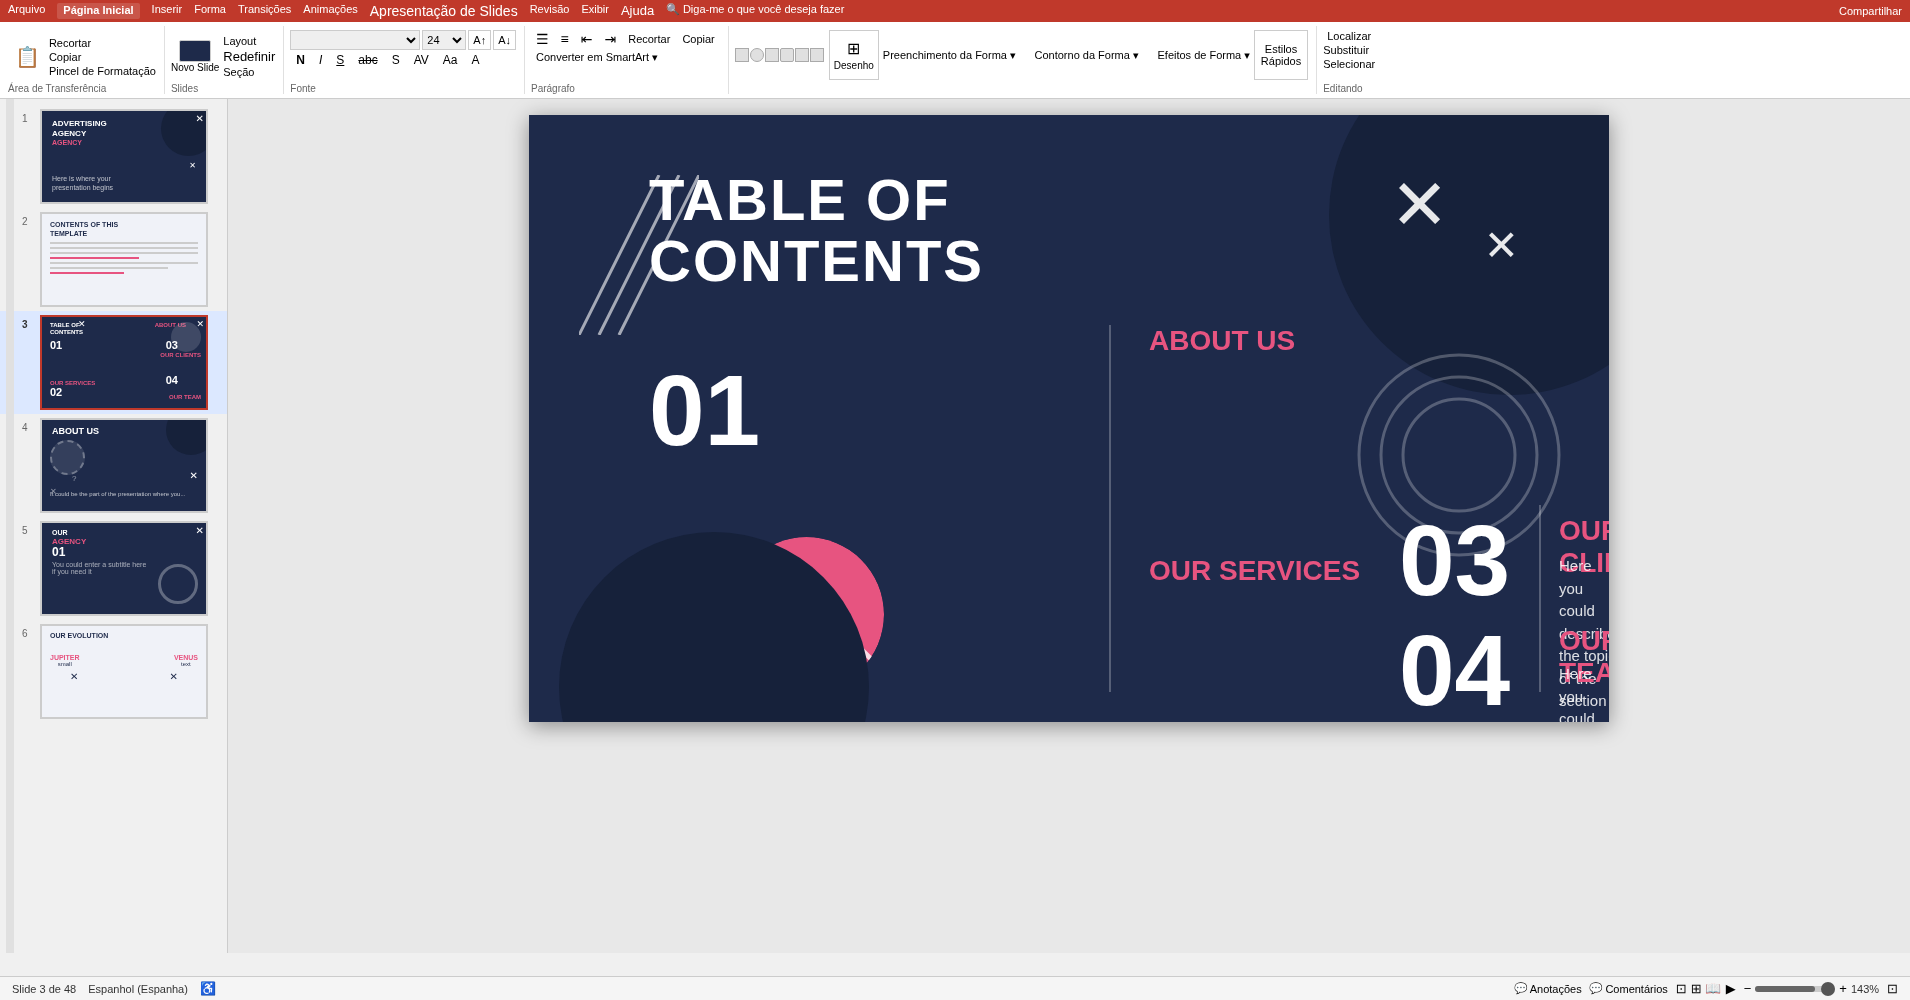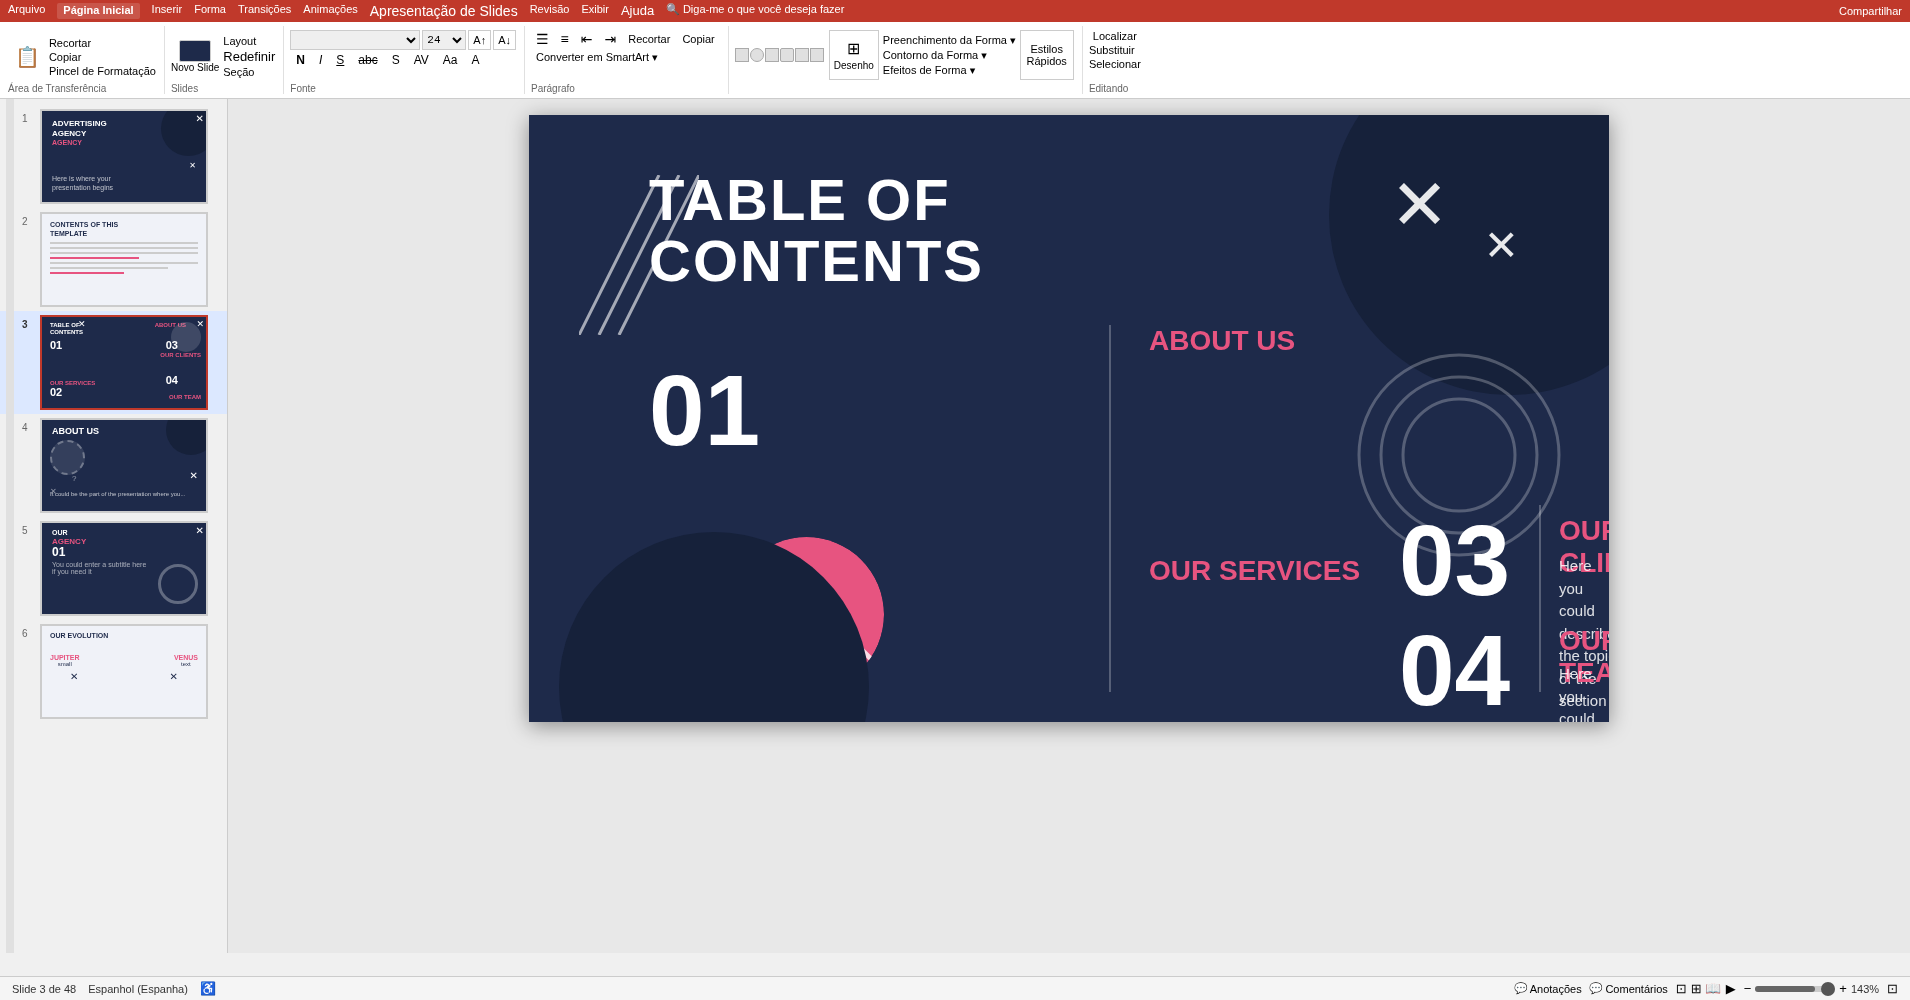--- a/index.html
+++ b/index.html
@@ -56,21 +56,21 @@
         <button style="background:transparent; border:none; cursor:pointer; font-size:11px; text-align:left;">Seção</button>
       </div>
     </div>
     <div style="font-size:10px; color:#666;">Slides</div>
   </div>
 
   <div style="display:flex; flex-direction:column; align-items:flex-start; border-right:1px solid #e0e0e0; padding-right:8px; height:68px; justify-content:space-between;">
     <div style="padding-top:4px;">
       <div style="display:flex; gap:2px; margin-bottom:2px;">
         <select style="width:130px; height:20px; font-size:11px; border:1px solid #ccc;"></select>
-        <select style="width:44px; height:20px; font-size:11px; border:1px solid #ccc;font-family:Liberation Mono, monospace;"><option>24</option></select>
+        <select style="width:44px; height:20px; font-size:11px; border:1px solid #ccc;"><option>24</option></select>
         <button style="background:transparent; border:1px solid #ccc; font-size:11px; cursor:pointer; padding:0 4px;">A↑</button>
         <button style="background:transparent; border:1px solid #ccc; font-size:11px; cursor:pointer; padding:0 4px;">A↓</button>
       </div>
       <div style="display:flex; gap:2px;">
         <button style="background:transparent; border:1px solid transparent; font-size:12px; font-weight:700; cursor:pointer; padding:0 5px;">N</button>
         <button style="background:transparent; border:1px solid transparent; font-size:12px; font-style:italic; cursor:pointer; padding:0 5px;">I</button>
         <button style="background:transparent; border:1px solid transparent; font-size:12px; text-decoration:underline; cursor:pointer; padding:0 5px;">S</button>
         <button style="background:transparent; border:1px solid transparent; font-size:12px; text-decoration:line-through; cursor:pointer; padding:0 5px;">abc</button>
         <button style="background:transparent; border:1px solid transparent; font-size:12px; cursor:pointer; padding:0 5px;">S</button>
         <button style="background:transparent; border:1px solid transparent; font-size:12px; cursor:pointer; padding:0 5px;">AV</button>
@@ -105,21 +105,21 @@
         <div style="width:14px; height:14px; background:#e0e0e0; border:1px solid #aaa; border-radius:50%;"></div>
         <div style="width:14px; height:14px; background:#e0e0e0; border:1px solid #aaa;"></div>
         <div style="width:14px; height:14px; background:#e0e0e0; border:1px solid #aaa; border-radius:2px;"></div>
         <div style="width:14px; height:14px; background:#e0e0e0; border:1px solid #aaa;"></div>
         <div style="width:14px; height:14px; background:#e0e0e0; border:1px solid #aaa;"></div>
       </div>
       <button style="background:transparent; border:1px solid #ccc; font-size:11px; cursor:pointer; padding:2px 4px; height:50px; display:flex; flex-direction:column; align-items:center; justify-content:center; gap:2px;">
         <span style="font-size:16px;">⊞</span>
         <span style="font-size:10px;">Desenho</span>
       </button>
-      <div style="display:flex; flex-direction:column; gap:2px;">
+      <div style="display:flex; flex-direction:row; gap:19px;">
         <button style="background:transparent; border:none; font-size:11px; cursor:pointer; text-align:left;">Preenchimento da Forma ▾</button>
         <button style="background:transparent; border:none; font-size:11px; cursor:pointer; text-align:left;">Contorno da Forma ▾</button>
         <button style="background:transparent; border:none; font-size:11px; cursor:pointer; text-align:left;">Efeitos de Forma ▾</button>
       </div>
       <div style="display:flex; flex-direction:column; gap:2px;">
         <button style="background:transparent; border:1px solid #ccc; font-size:11px; cursor:pointer; padding:2px 6px; height:50px;">Estilos<br>Rápidos</button>
       </div>
     </div>
     <div style="font-size:10px; color:#666;"></div>
   </div>

